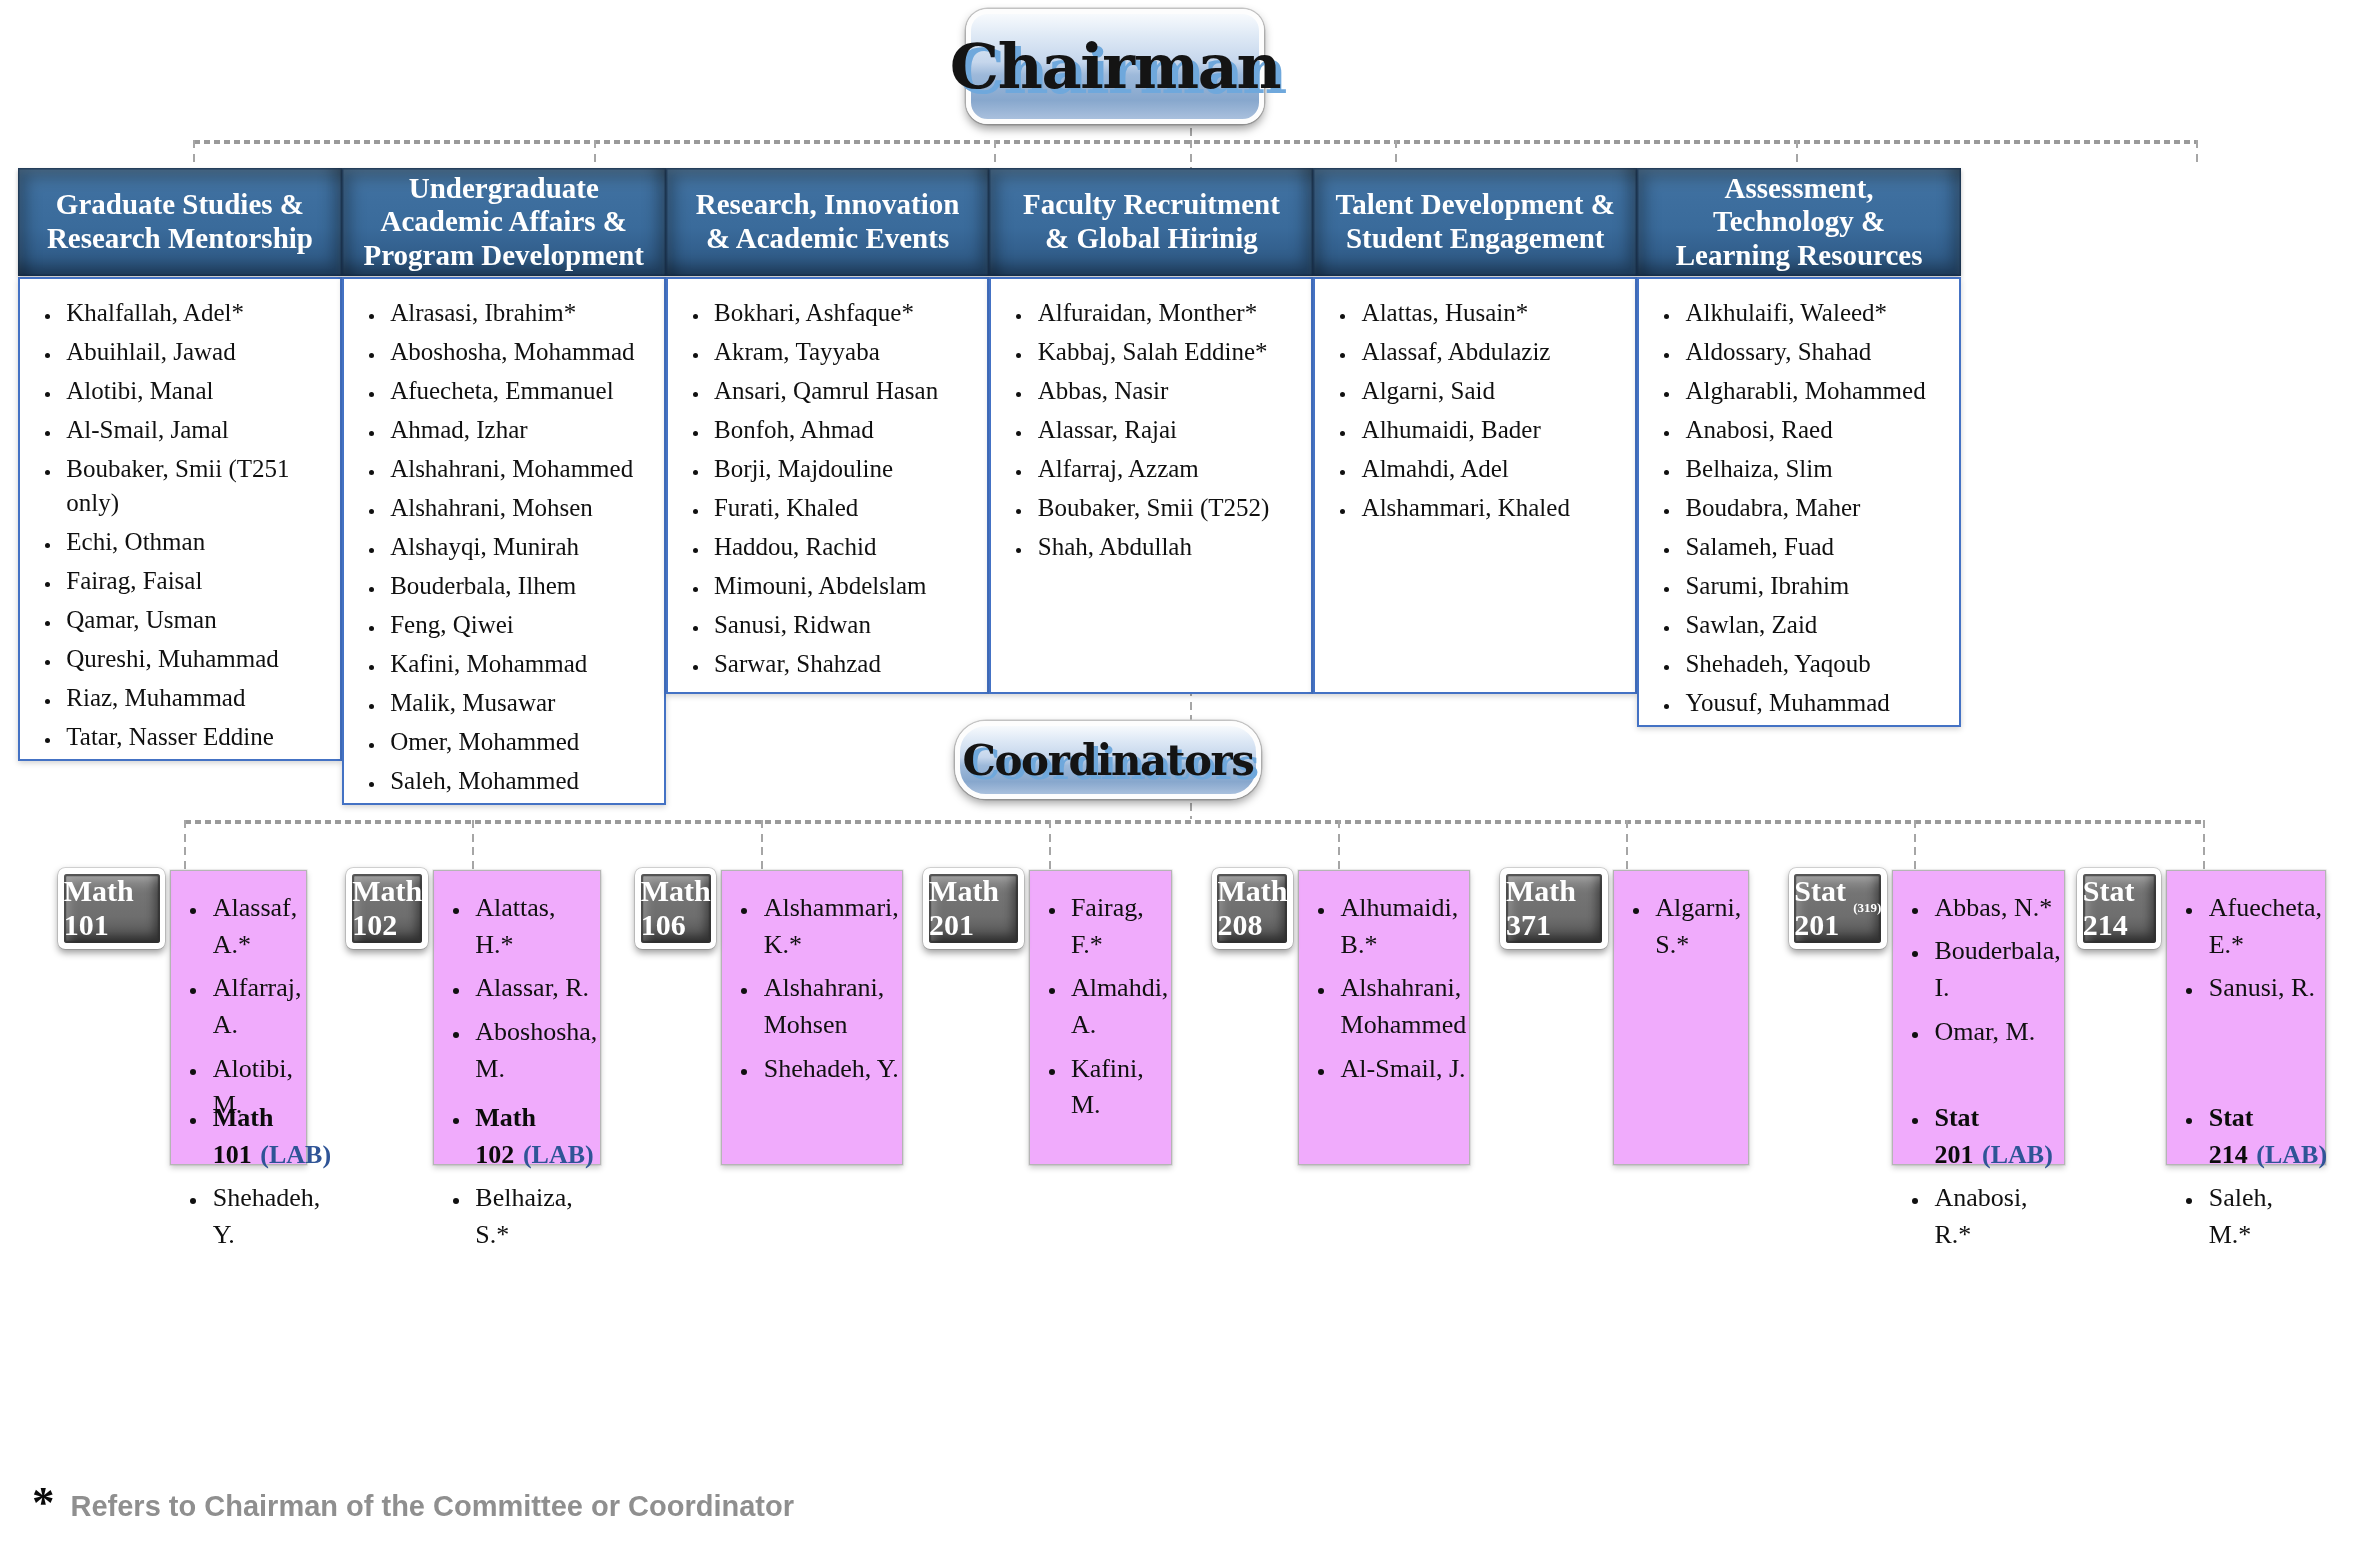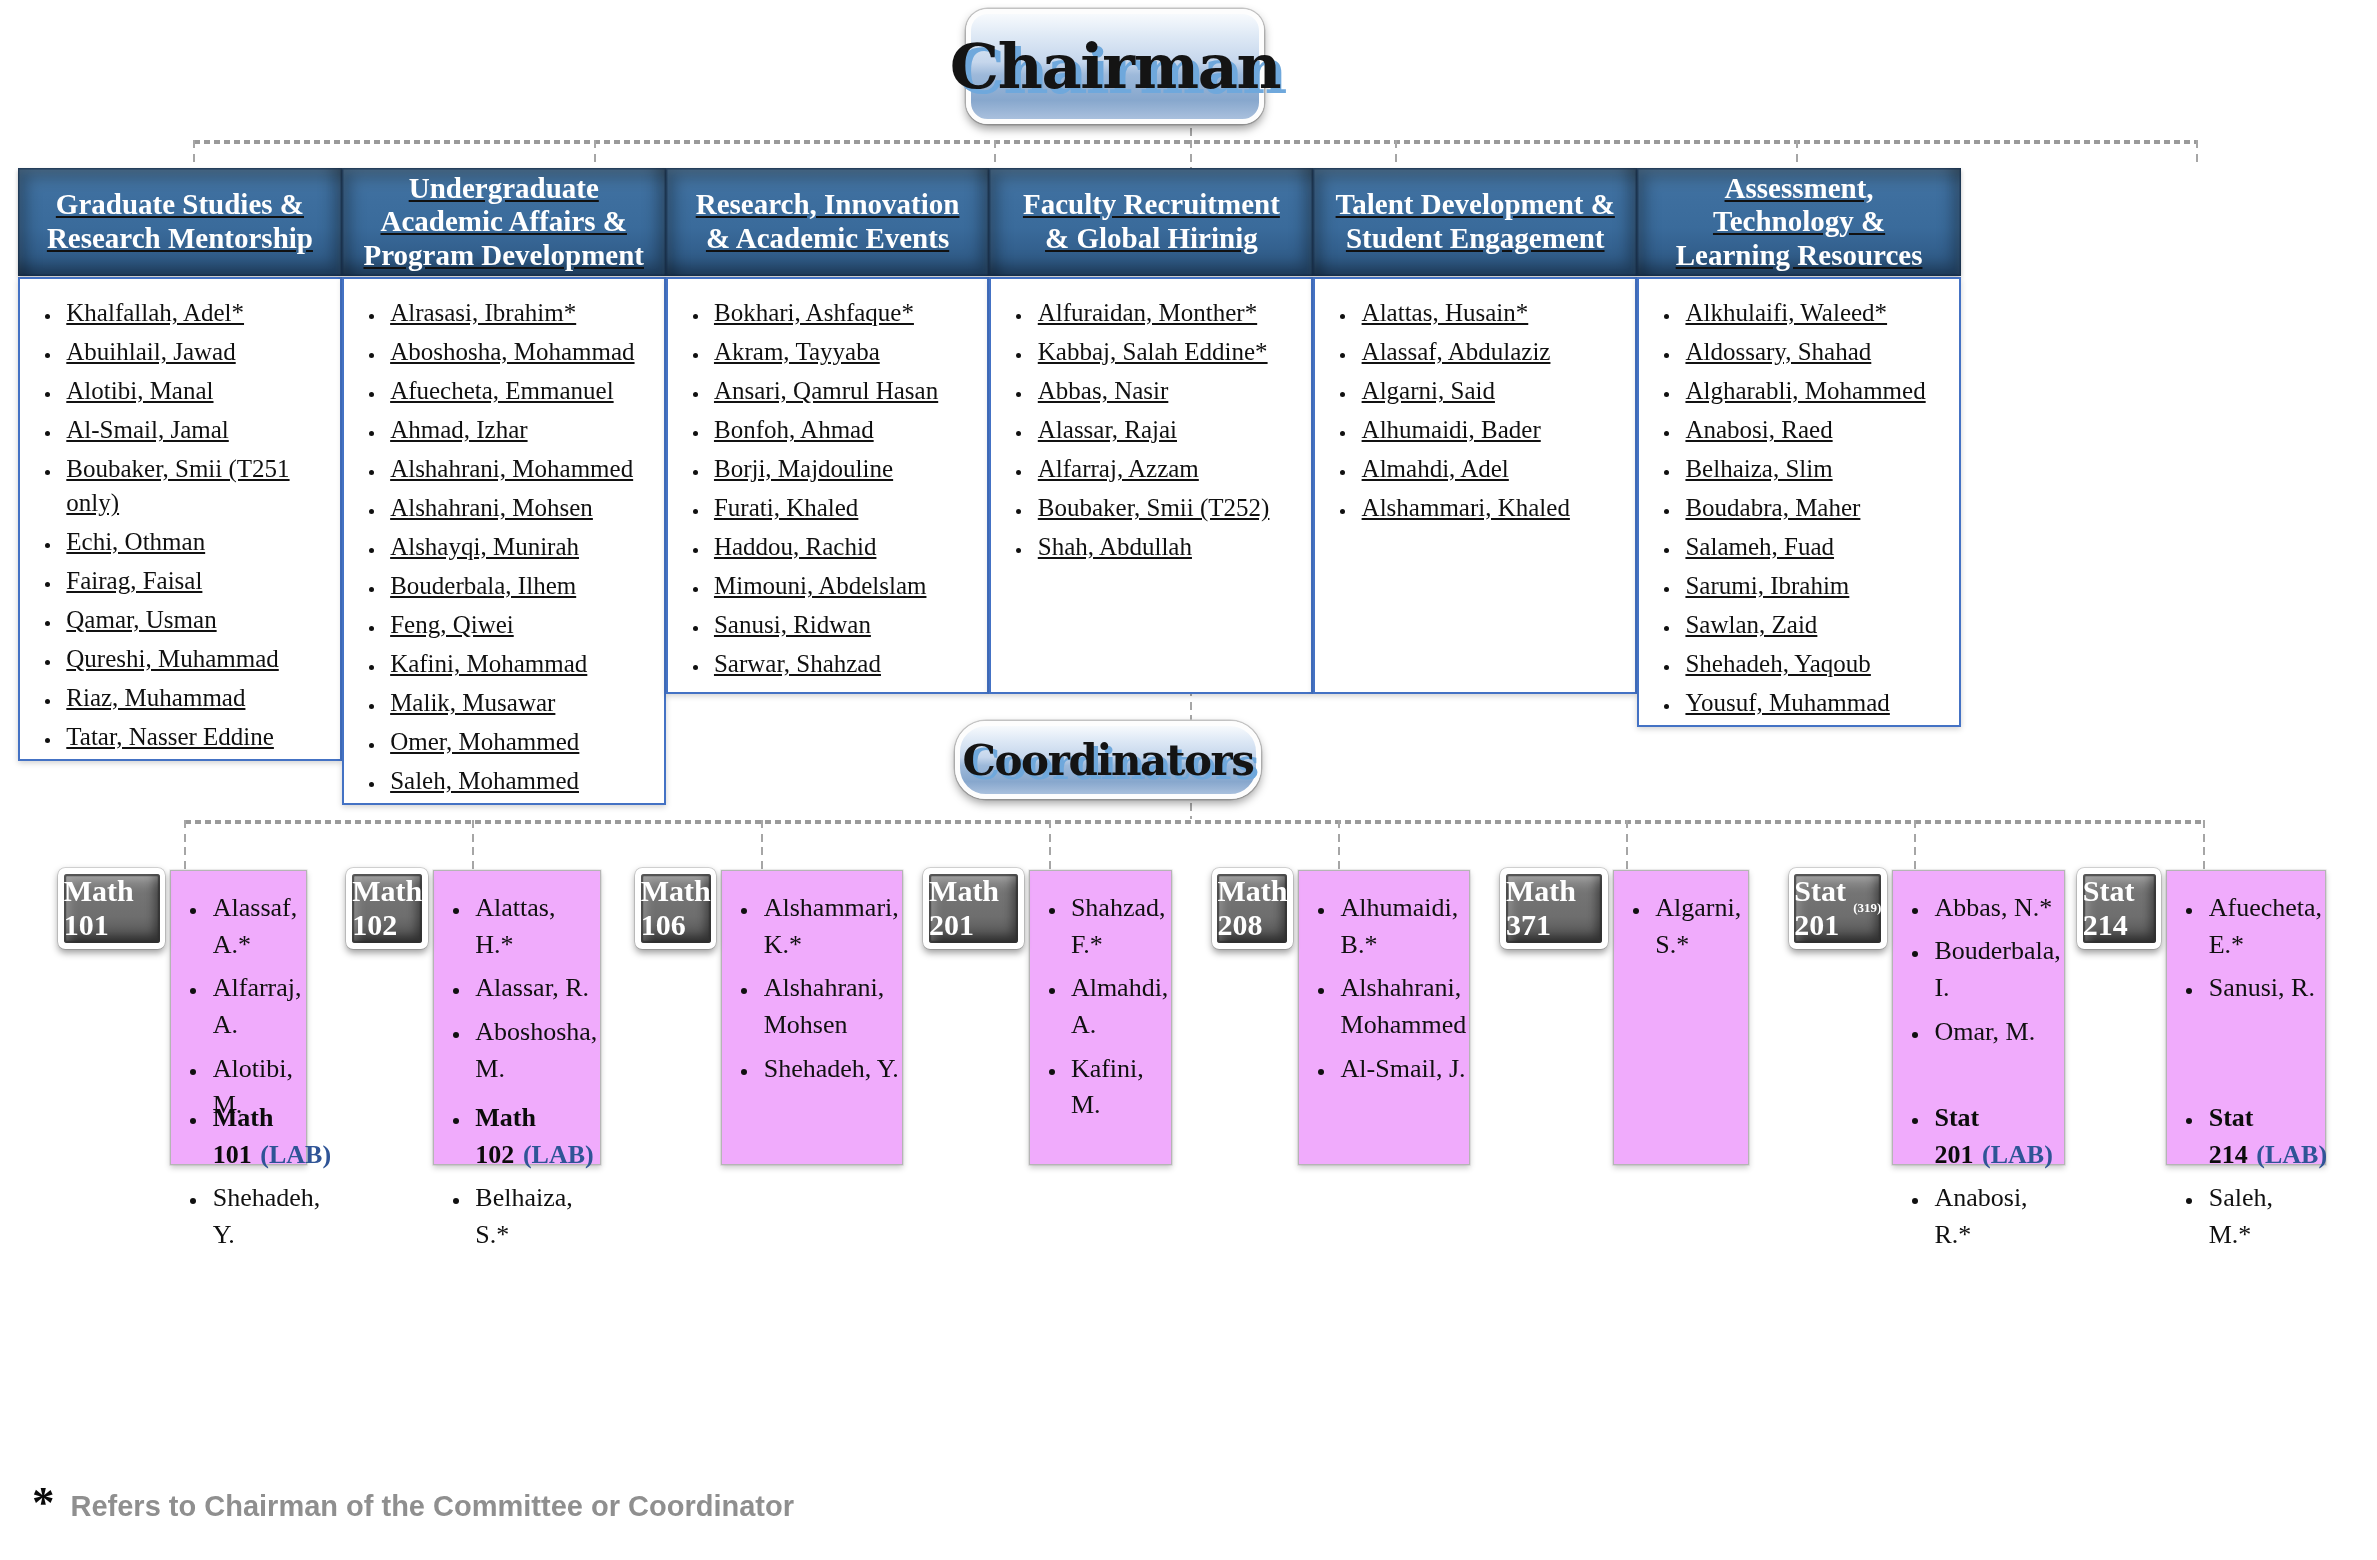--- a/index.html
+++ b/index.html
@@ -22,21 +22,21 @@
   .chairman{left:966px;top:9.3px;width:288px;height:105px;}
   .chairman .btn-label{font-size:62px;}
   .coordinators{left:955px;top:721px;width:296px;height:68px;border-radius:31px;}
   .coordinators .btn-label{font-size:42px;text-shadow:4.3px 3.6px 0 var(--button-text-shadow-blue);}
   
   .vline{position:absolute;width:2.2px;background:repeating-linear-gradient(180deg,var(--connector-gray) 0 8px,transparent 8px 13.7px);z-index:0;}
   .hline{position:absolute;height:3.6px;background:repeating-linear-gradient(90deg,#9a9a9a 0 5.8px,transparent 5.8px 10px);z-index:0;}
   
   #committees-row{
     position:absolute;left:18px;top:168px;width:1943px;height:526px;
-    display:flex;z-index:2;text-decoration:underline;
+    display:flex;z-index:2;
   }
   .committee{width:352px;display:flex;flex-direction:column;}
   .c-header{
     height:108px;flex:0 0 108px;display:flex;align-items:center;justify-content:center;
     background:linear-gradient(180deg,#47759f 0%,#3e6f9f 24%,var(--committee-header-blue) 55%,#2b547f 100%);
     box-shadow:inset 0 0 0 1.4px rgba(18,42,70,.6),
                inset 8.6px 8.6px 14.4px rgba(0,0,0,.30),
                inset -8.6px -10px 14.4px rgba(0,0,0,.32),
                inset 0 3.6px 8.6px rgba(255,255,255,.16),
                0 2.2px 4.3px rgba(0,0,0,.25);
@@ -290,21 +290,21 @@
   </div>
       <div class="course">
     <div class="g-header-frame">
       <div class="g-header">
         <span class="g-title">Math 201</span>
 
       </div>
     </div>
     <div class="g-body">
       <ul class="mlist course-mlist">
-            <li>Shahzad, F.*</li>
+            <li>Fairag, F.*</li>
             <li>Almahdi, A.</li>
             <li>Kafini, M.</li>
           </ul>
 
     </div>
   </div>
       <div class="course">
     <div class="g-header-frame">
       <div class="g-header">
         <span class="g-title">Math 208</span>

